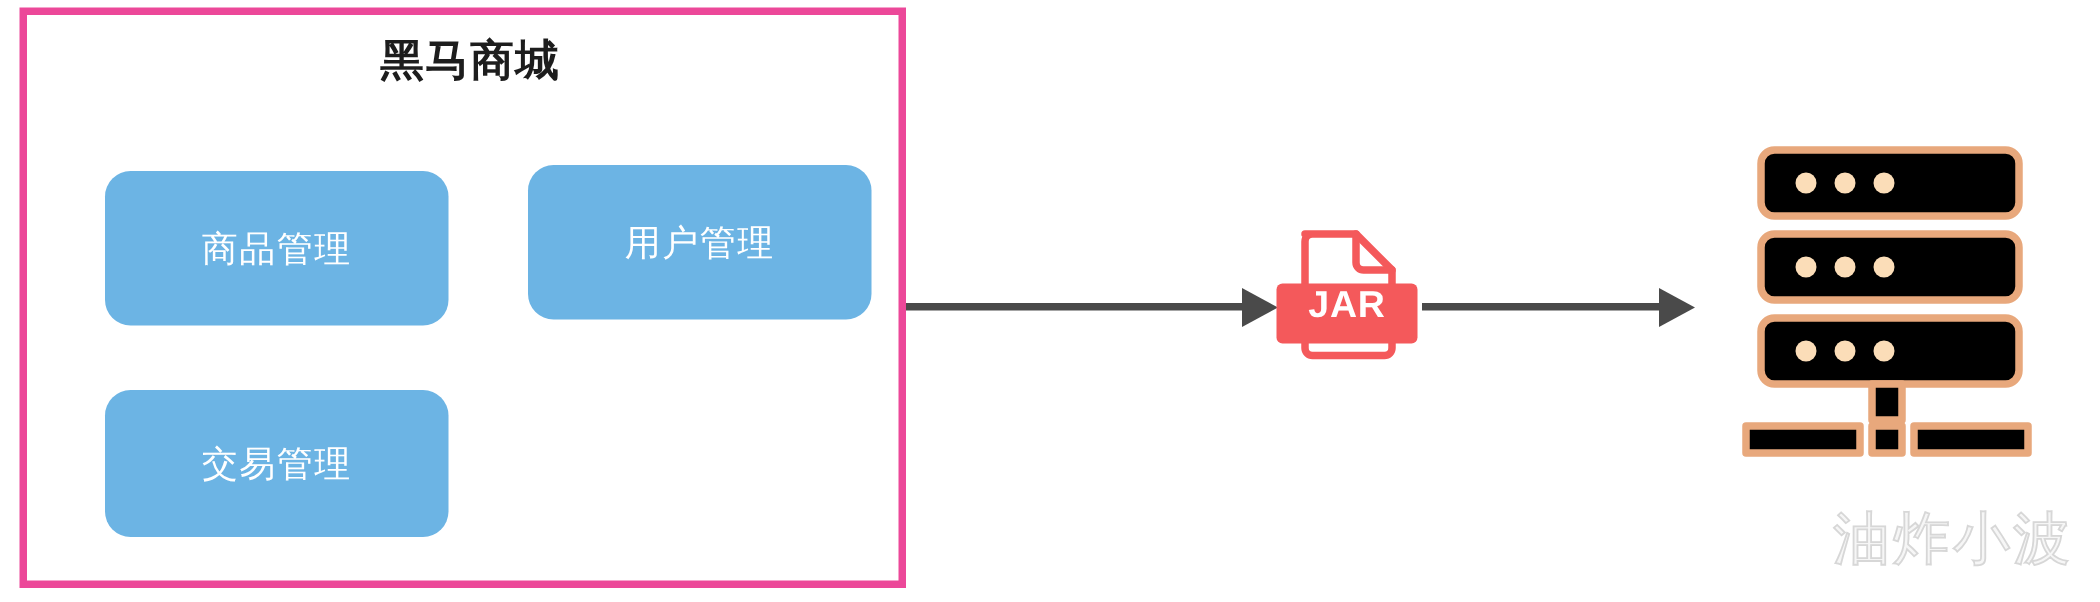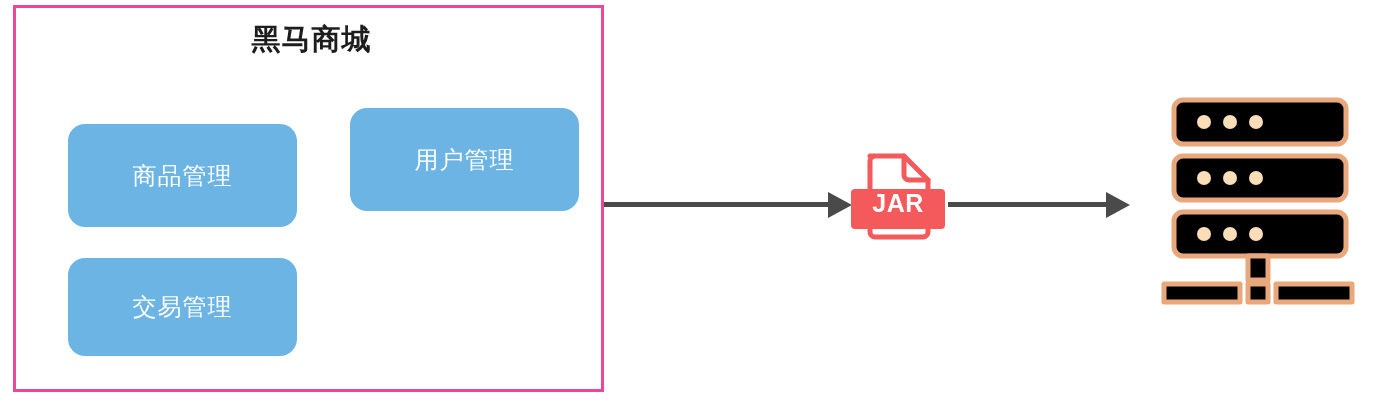--- a/index.html
+++ b/index.html
@@ -19,21 +19,21 @@
   }
 
   
   .monolith-box {
     position: absolute;
     left: 13px;
     top: 5px;
     width: 591px;
     height: 387px;
     box-sizing: border-box;
-    border: 3px solid #ec4899;
+    border: 5px solid #ec4899;
     background: #ffffff;
   }
   .monolith-title {
     position: absolute;
     left: 0;
     top: 17px;
     width: 591px;
     text-align: center;
     font-size: 29px;
     font-weight: bold;
@@ -49,21 +49,21 @@
     background: #6cb4e4;
     border-radius: 17px;
     display: flex;
     align-items: center;
     justify-content: center;
     color: #ffffff;
     font-size: 24px;
     font-weight: 500;
     letter-spacing: 1px;
   }
-  .tile-r0c0 { left: 52px;  top: 116px; width: 229px; height: 103px; }
+  .tile-r0c0 { left: 52px;  top: 104px; width: 229px; height: 103px; }
   .tile-r0c1 { left: 334px; top: 100px; width: 229px; height: 103px; }
   .tile-r1c0 { left: 52px;  top: 250px; width: 229px; height: 98px;  }
   .tile-r1c1 { left: 334px; top: 250px; width: 229px; height: 98px;  }
 
   
   .arrow {
     position: absolute;
     height: 26px;
     top: 192px;
   }
@@ -195,14 +195,15 @@
         <circle cx="70" cy="86" r="7"></circle>
         <circle cx="96" cy="86" r="7"></circle>
 
         <circle cx="44" cy="142" r="7"></circle>
         <circle cx="70" cy="142" r="7"></circle>
         <circle cx="96" cy="142" r="7"></circle>
       </g>
     </svg>
   </div>
 
+  <div class="watermark">油炸小波</div>
 
 </div>
 
 </body></html>

